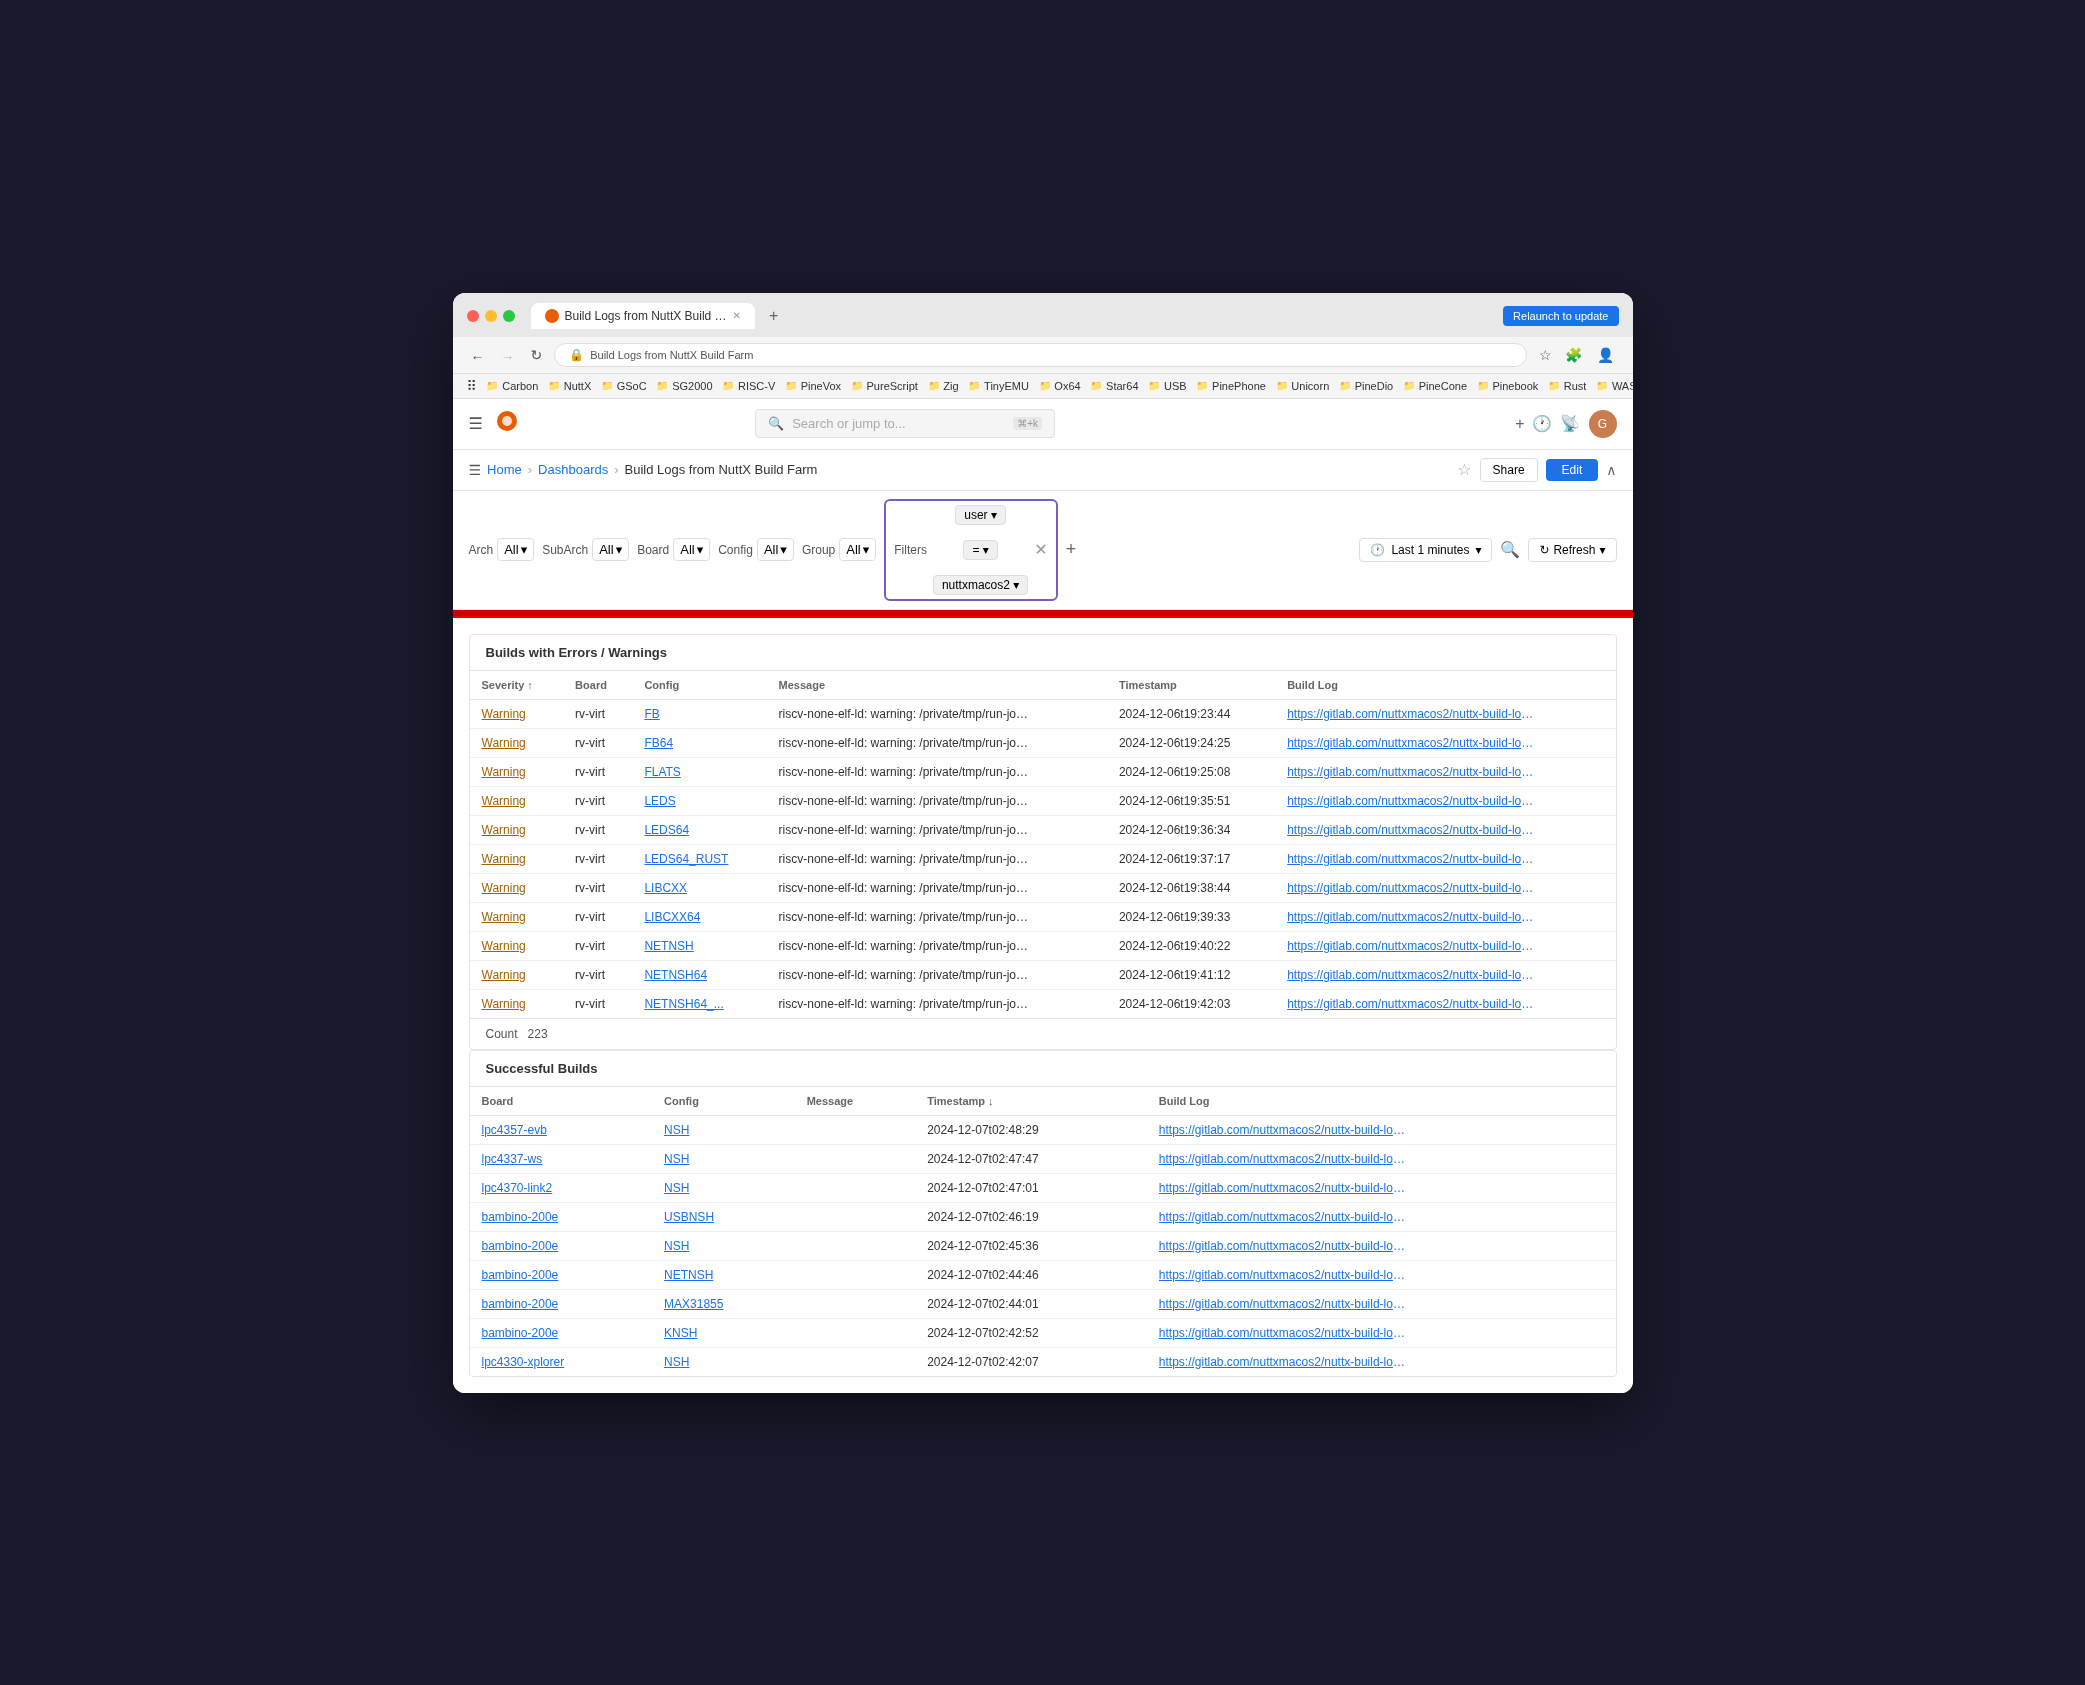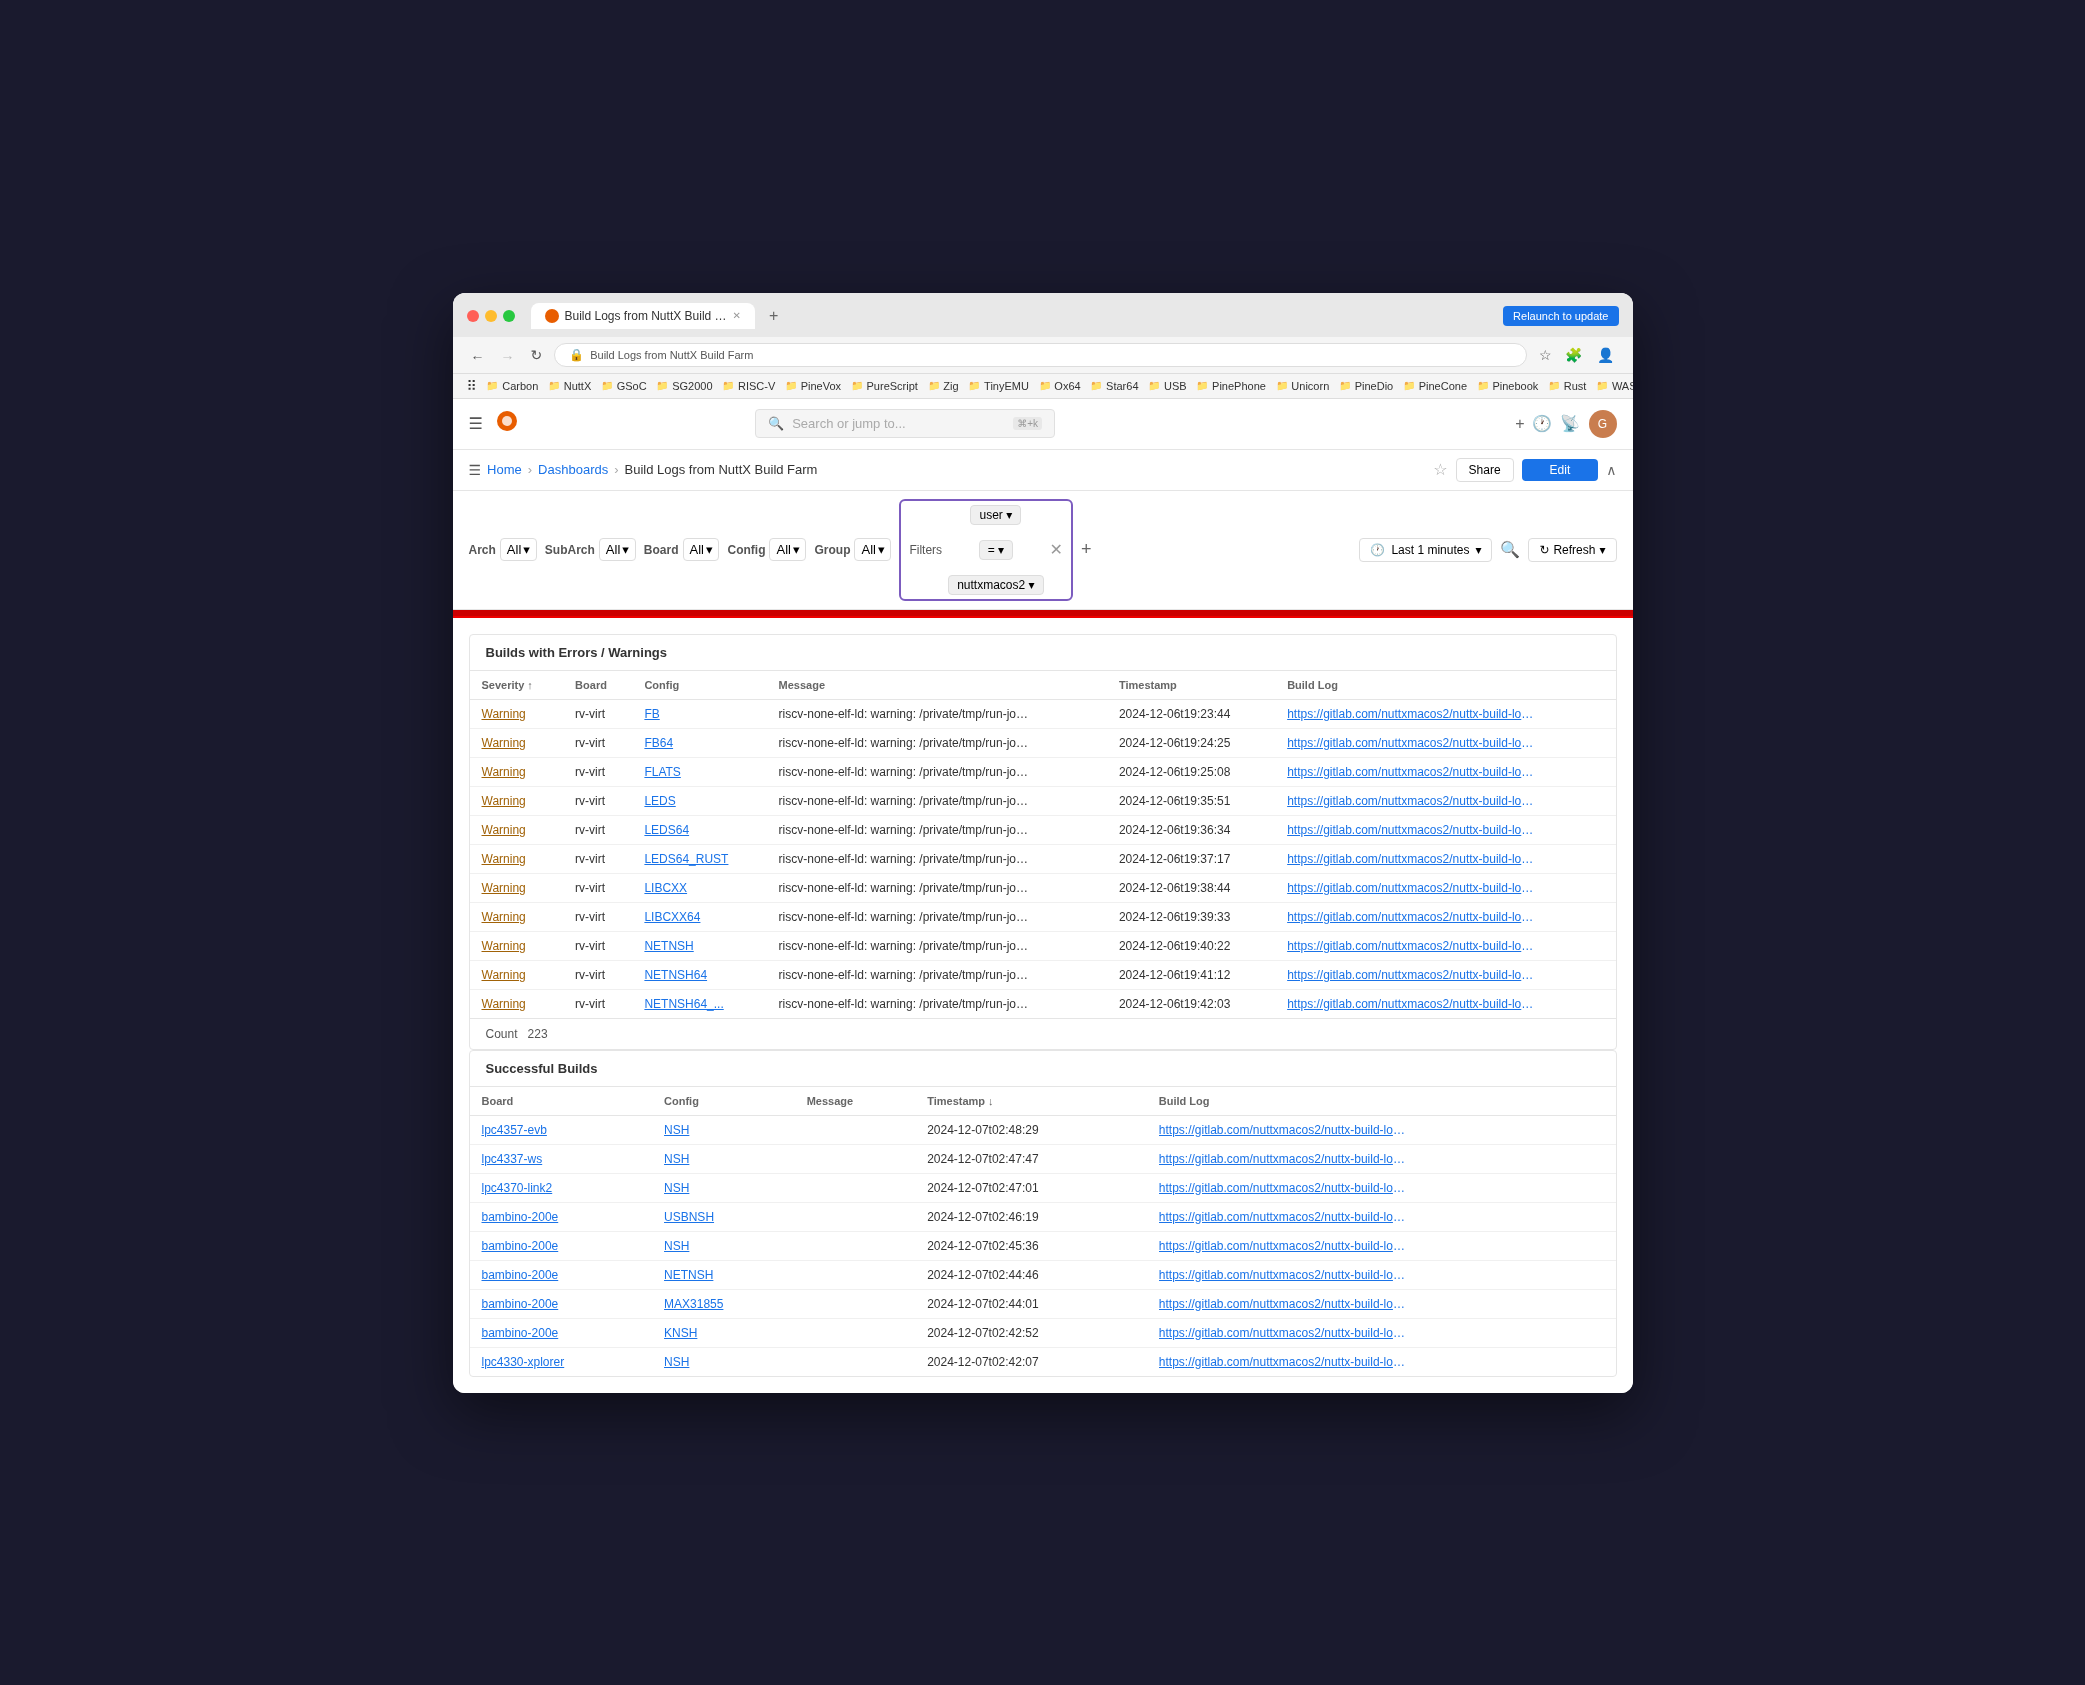--- a/index.html
+++ b/index.html
@@ -136,39 +136,39 @@
       font-size: 13px;
       color: #666;
       border-bottom: 1px solid #e5e5e5;
     }
     .breadcrumb-item { color: #1a73e8; cursor: pointer; }
     .breadcrumb-separator { color: #aaa; }
     .breadcrumb-current { color: #333; font-weight: 500; }
     .breadcrumb-actions { margin-left: auto; display: flex; align-items: center; gap: 8px; }
     .star-btn { background: none; border: none; cursor: pointer; color: #aaa; font-size: 16px; }
     .share-btn { background: none; border: 1px solid #ddd; border-radius: 4px; padding: 4px 12px; font-size: 12px; cursor: pointer; }
-    .edit-btn { background: #1a73e8; color: #fff; border: none; border-radius: 4px; padding: 4px 28px; font-size: 12px; cursor: pointer; }
+    .edit-btn { background: #1a73e8; color: #fff; border: none; border-radius: 4px; padding: 4px 16px; font-size: 12px; cursor: pointer; }
     .chevron-btn { background: none; border: none; cursor: pointer; color: #666; font-size: 14px; }
 
     
     .filter-bar {
       padding: 8px 16px;
       display: flex;
       align-items: center;
       gap: 8px;
       border-bottom: 1px solid #e5e5e5;
       flex-wrap: wrap;
     }
     .filter-group {
       display: flex;
       align-items: center;
       gap: 4px;
       font-size: 12px;
     }
-    .filter-label { color: #555; font-weight: 700; }
+    .filter-label { color: #555; font-weight: 400; }
     .filter-select {
       border: 1px solid #ddd;
       border-radius: 4px;
       padding: 3px 6px;
       font-size: 13px;
       background: #fff;
       cursor: pointer;
       display: flex;
       align-items: center;
       gap: 2px;

